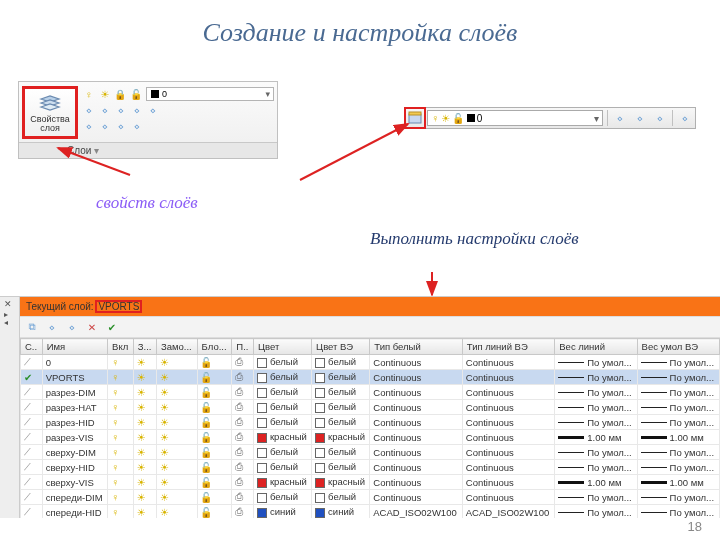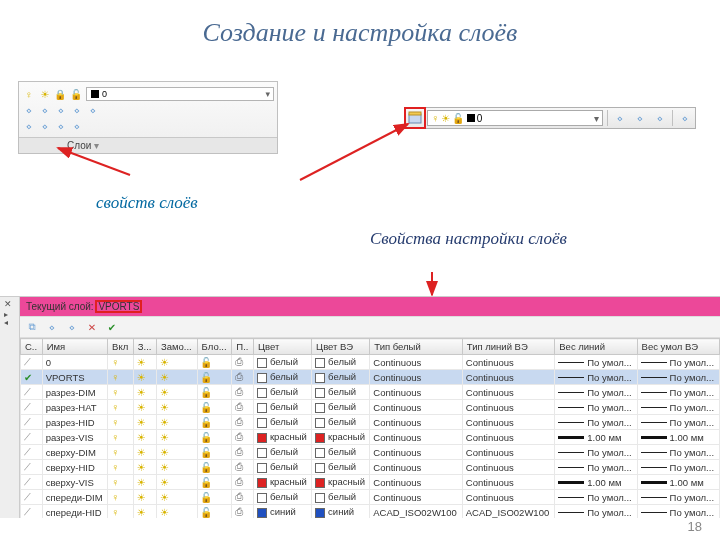--- a/index.html
+++ b/index.html
@@ -96,21 +96,21 @@
   }
   .tb-combo::after{content:"▾"; margin-left:auto; padding:0 3px; color:#666;}
   .tb-sep { width:1px; height:16px; background:#c0c0c0; margin:0 2px;}
 
   
   .callout1 {
     position:absolute; top:171px; left:96px; width:260px;
     font-style: italic; font-size:17px; line-height:1.25;
     color:#253b6e; font-family: "Georgia", serif;
   }
-  .callout1 .red { color:#0369a1;margin-top:47px; }
+  .callout1 .red { color:#8b5cf6;margin-top:47px; }
   .callout2 {
     position:absolute; top:228px; left:370px; width:300px;
     font-style: italic; font-size:17px; line-height:1.25;
     color:#253b6e; font-family:"Georgia",serif;
   }
 
   
   .arrows { position:absolute; top:0; left:0; pointer-events:none; }
 
   
@@ -129,21 +129,21 @@
   }
   .lm-left .rot {
     position:absolute; bottom:6px; left:2px;
     transform: rotate(-90deg); transform-origin: left bottom;
     white-space:nowrap; font-size:9px; color:#777;
   }
   .lm-close { position:absolute; top:2px; left:4px; font-size:9px; color:#555;}
   .lm-arrows { position:absolute; top:14px; left:4px; font-size:8px; color:#555; line-height:8px;}
   .lm-body { position:absolute; left:20px; right:0; top:0; bottom:0; overflow:hidden;}
   .lm-top {
-    padding:4px 6px; background:#ec4899; border-bottom:1px solid #ddd;
+    padding:4px 6px; background:#f97316; border-bottom:1px solid #ddd;
     color:#333; font-size:10px;
   }
   .lm-tools { display:flex; gap:4px; padding:2px 4px; background:#f3f3f3; border-bottom:1px solid #ddd; }
   .lm-tools span{width:16px;height:16px;display:flex;align-items:center;justify-content:center;}
   table.layers {
     border-collapse: collapse; width: 100%;
     font-size: 9.5px;
   }
   table.layers th {
     background: linear-gradient(#fbfbfb,#e6e6e6);
@@ -174,20 +174,33 @@
   .red-box { outline:2px solid #e02020; outline-offset:-1px; display:inline-block; padding:0 2px;}
 </style>
 </head>
 <body>
 
 <div class="slide-title">Создание и настройка слоёв</div>
 <div class="page-num">18</div>
 
 <div class="ribbon">
   <div class="ribbon-body">
+    <div class="props-btn">
+      <div class="ico">
+        <svg width="24" height="20">
+            <g fill="none" stroke="#6a8ab0" stroke-width="1.2">
+              <path d="M3 6 L12 3 L21 6 L12 9 Z" fill="#b8d0e8"></path>
+              <path d="M3 10 L12 7 L21 10 L12 13 Z" fill="#cde"></path>
+              <path d="M3 14 L12 11 L21 14 L12 17 Z" fill="#e0ecf5"></path>
+            </g>
+          </svg>
+      </div>
+      <div>Свойства</div>
+      <div>слоя</div>
+    </div>
     <div class="ribbon-right">
       <div class="rrow">
         <span class="mini" style="color:#d8b400">♀</span>
         <span class="mini" style="color:#d8b400">☀</span>
         <span class="mini" style="color:#c9a84f">🔒</span>
         <span class="mini" style="color:#c9a84f">🔓</span>
         <div class="combo">
           <span style="display:inline-block;width:8px;height:8px;background:#000;margin-right:3px"></span>
           <span>0</span>
         </div>
@@ -229,21 +242,21 @@
   <span class="tb-btn" style="color:#6a9fd4">⋄</span>
   <span class="tb-btn" style="color:#6a9fd4">⋄</span>
   <span class="tb-sep"></span>
   <span class="tb-btn" style="color:#6a9fd4">⋄</span>
 </div>
 
 <div class="callout1">
   <br>
   <span class="red">свойств слоёв</span>
 </div>
-<div class="callout2">Свойства настройки слоёв</div>
+<div class="callout2">Выполнить настройки слоёв</div>
 
 <svg class="arrows" width="720" height="540">
   <defs>
     <marker id="ah" markerWidth="8" markerHeight="8" refX="7" refY="3" orient="auto">
       <path d="M0,0 L8,3 L0,6 Z" fill="#d22"></path>
     </marker>
   </defs>
   <line x1="130" y1="175" x2="58" y2="148" stroke="#d22" stroke-width="2" marker-end="url(#ah)"></line>
   <line x1="300" y1="180" x2="408" y2="124" stroke="#d22" stroke-width="2" marker-end="url(#ah)"></line>
   <line x1="432" y1="272" x2="432" y2="295" stroke="#d22" stroke-width="2" marker-end="url(#ah)"></line>

